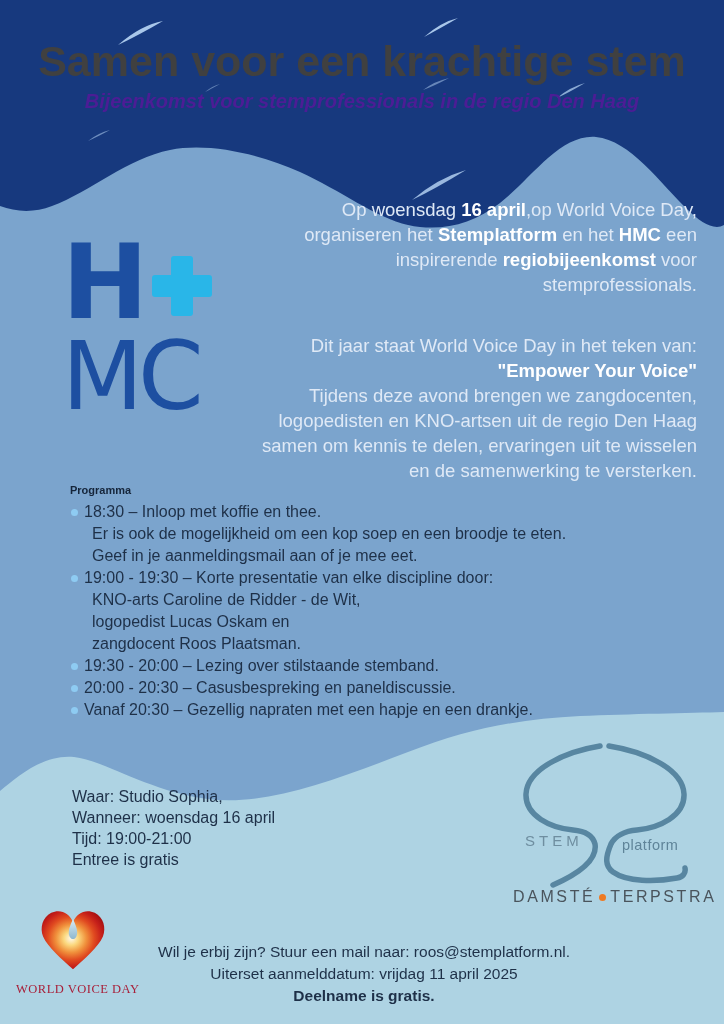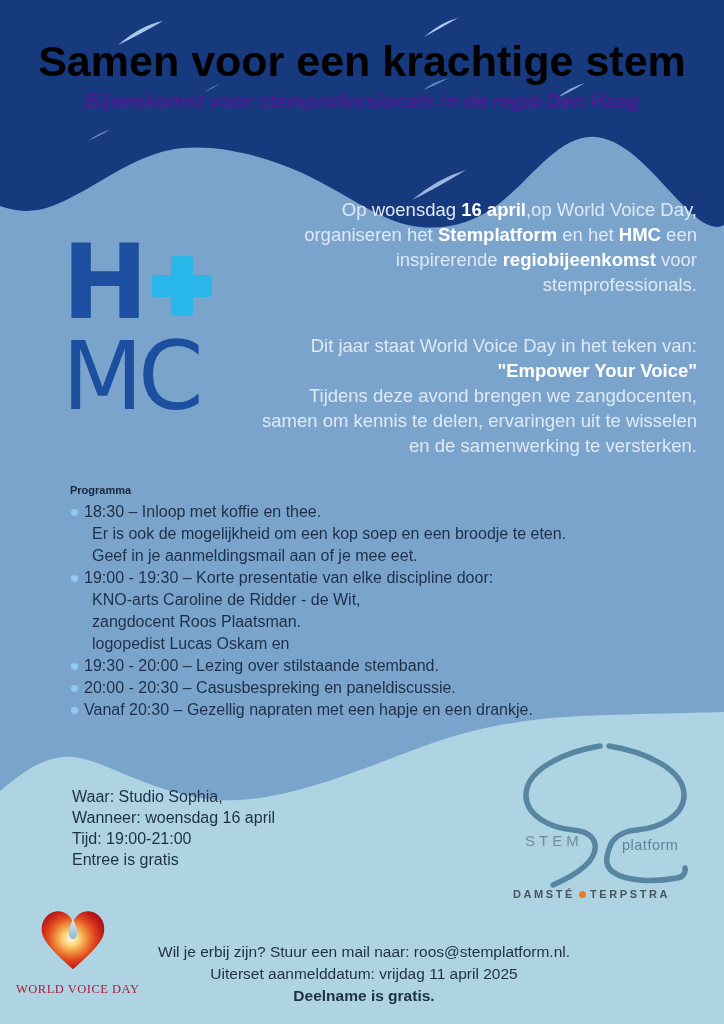--- a/index.html
+++ b/index.html
@@ -24,21 +24,21 @@
     position:relative;width:724px;height:1024px;overflow:hidden;
     font-family:"Liberation Sans",sans-serif;
     background:var(--mid-blue);
     margin:0 auto;
   }
   .bg{position:absolute;inset:0;width:100%;height:100%;}
 
   
   .title{
     position:absolute;top:40px;left:0;width:100%;text-align:center;
-    font-size:43px;font-weight:700;color:#000000;letter-spacing:0px;line-height:1;
+    font-size:43px;font-weight:700;color:#404040;letter-spacing:0px;line-height:1;
   }
   .subtitle{
     position:absolute;top:90px;left:0;width:100%;text-align:center;
     font-size:20px;font-style:italic;font-weight:600;color:#4c1d95;
   }
 
   
   .hmc{position:absolute;left:62px;top:240px;width:170px;color:var(--hmc-blue);
        font-family:"DejaVu Sans",sans-serif;}
   .hmc-line1{position:relative;height:92px;}
@@ -68,21 +68,21 @@
 
   
   .location{position:absolute;left:72px;top:786px;color:var(--text-dark);font-size:16px;line-height:21px;}
 
   
   .stem{position:absolute;left:505px;top:740px;width:200px;height:168px;}
   .stem svg{position:absolute;inset:0;}
   .stem-word-left{position:absolute;left:20px;top:92px;font-size:15px;letter-spacing:4px;color:var(--stem-text);}
   .stem-word-right{position:absolute;left:117px;top:97px;font-size:14.5px;letter-spacing:0.5px;color:#5f8499;}
   .damste{position:absolute;left:8px;top:148px;width:184px;display:flex;justify-content:flex-start;align-items:center;gap:4px;
-          font-size:11px;font-weight:700;letter-spacing:2.6px;color:var(--damste-gray);}
+          font-size:16px;font-weight:400;letter-spacing:2.6px;color:var(--damste-gray);}
   .damste-dot{width:7px;height:7px;border-radius:50%;background:var(--damste-orange);flex:0 0 7px;}
 
   
   .wvd{position:absolute;left:16px;top:906px;width:114px;text-align:center;}
   .wvd svg{display:block;margin:0 auto;}
   .wvd-label{margin-top:4px;font-family:Liberation Serif, serif;font-size:12.5px;letter-spacing:0.5px;color:var(--wvd-red);white-space:nowrap;}
 
   
   .contact{position:absolute;left:148px;top:941px;width:432px;text-align:center;
            color:var(--text-dark);font-size:15.5px;line-height:22px;}
@@ -121,20 +121,21 @@
 
   <div class="intro">
     <div><span>Op woensdag </span><span class="b">16 april</span><span>,op World Voice Day,</span></div>
     <div><span>organiseren het </span><span class="b">Stemplatform</span><span> en het </span><span class="b">HMC</span><span> een</span></div>
     <div><span>inspirerende </span><span class="b">regiobijeenkomst</span><span> voor</span></div>
     <div><span>stemprofessionals.</span></div>
     <div class="igap"></div>
     <div><span>Dit jaar staat World Voice Day in het teken van:</span></div>
     <div><span class="b">"Empower Your Voice"</span></div>
     <div><span>Tijdens deze avond brengen we zangdocenten,</span></div>
+    <div><span>logopedisten en KNO-artsen uit de regio Den Haag</span></div>
     <div><span>samen om kennis te delen, ervaringen uit te wisselen</span></div>
     <div><span>en de samenwerking te versterken.</span></div>
   </div>
 
   <div class="program">
     <div class="prog-heading">Programma</div>
     <div class="prog-list">
         <div class="prog-row">
           <span class="prog-bullet"></span>
           <span>18:30 – Inloop met koffie en thee.</span>
@@ -150,25 +151,25 @@
         <div class="prog-row">
           <span class="prog-bullet"></span>
           <span>19:00 - 19:30 – Korte presentatie van elke discipline door:</span>
         </div>
         <div class="prog-row cont">
           <span class="prog-bullet"></span>
           <span>KNO-arts Caroline de Ridder - de Wit,</span>
         </div>
         <div class="prog-row cont">
           <span class="prog-bullet"></span>
+          <span>logopedist Lucas Oskam en</span>
+        </div>
+        <div class="prog-row cont">
+          <span class="prog-bullet"></span>
           <span>zangdocent Roos Plaatsman.</span>
-        </div>
-        <div class="prog-row cont">
-          <span class="prog-bullet"></span>
-          <span>logopedist Lucas Oskam en</span>
         </div>
         <div class="prog-row">
           <span class="prog-bullet"></span>
           <span>19:30 - 20:00 – Lezing over stilstaande stemband.</span>
         </div>
         <div class="prog-row">
           <span class="prog-bullet"></span>
           <span>20:00 - 20:30 – Casusbespreking en paneldiscussie.</span>
         </div>
         <div class="prog-row">

